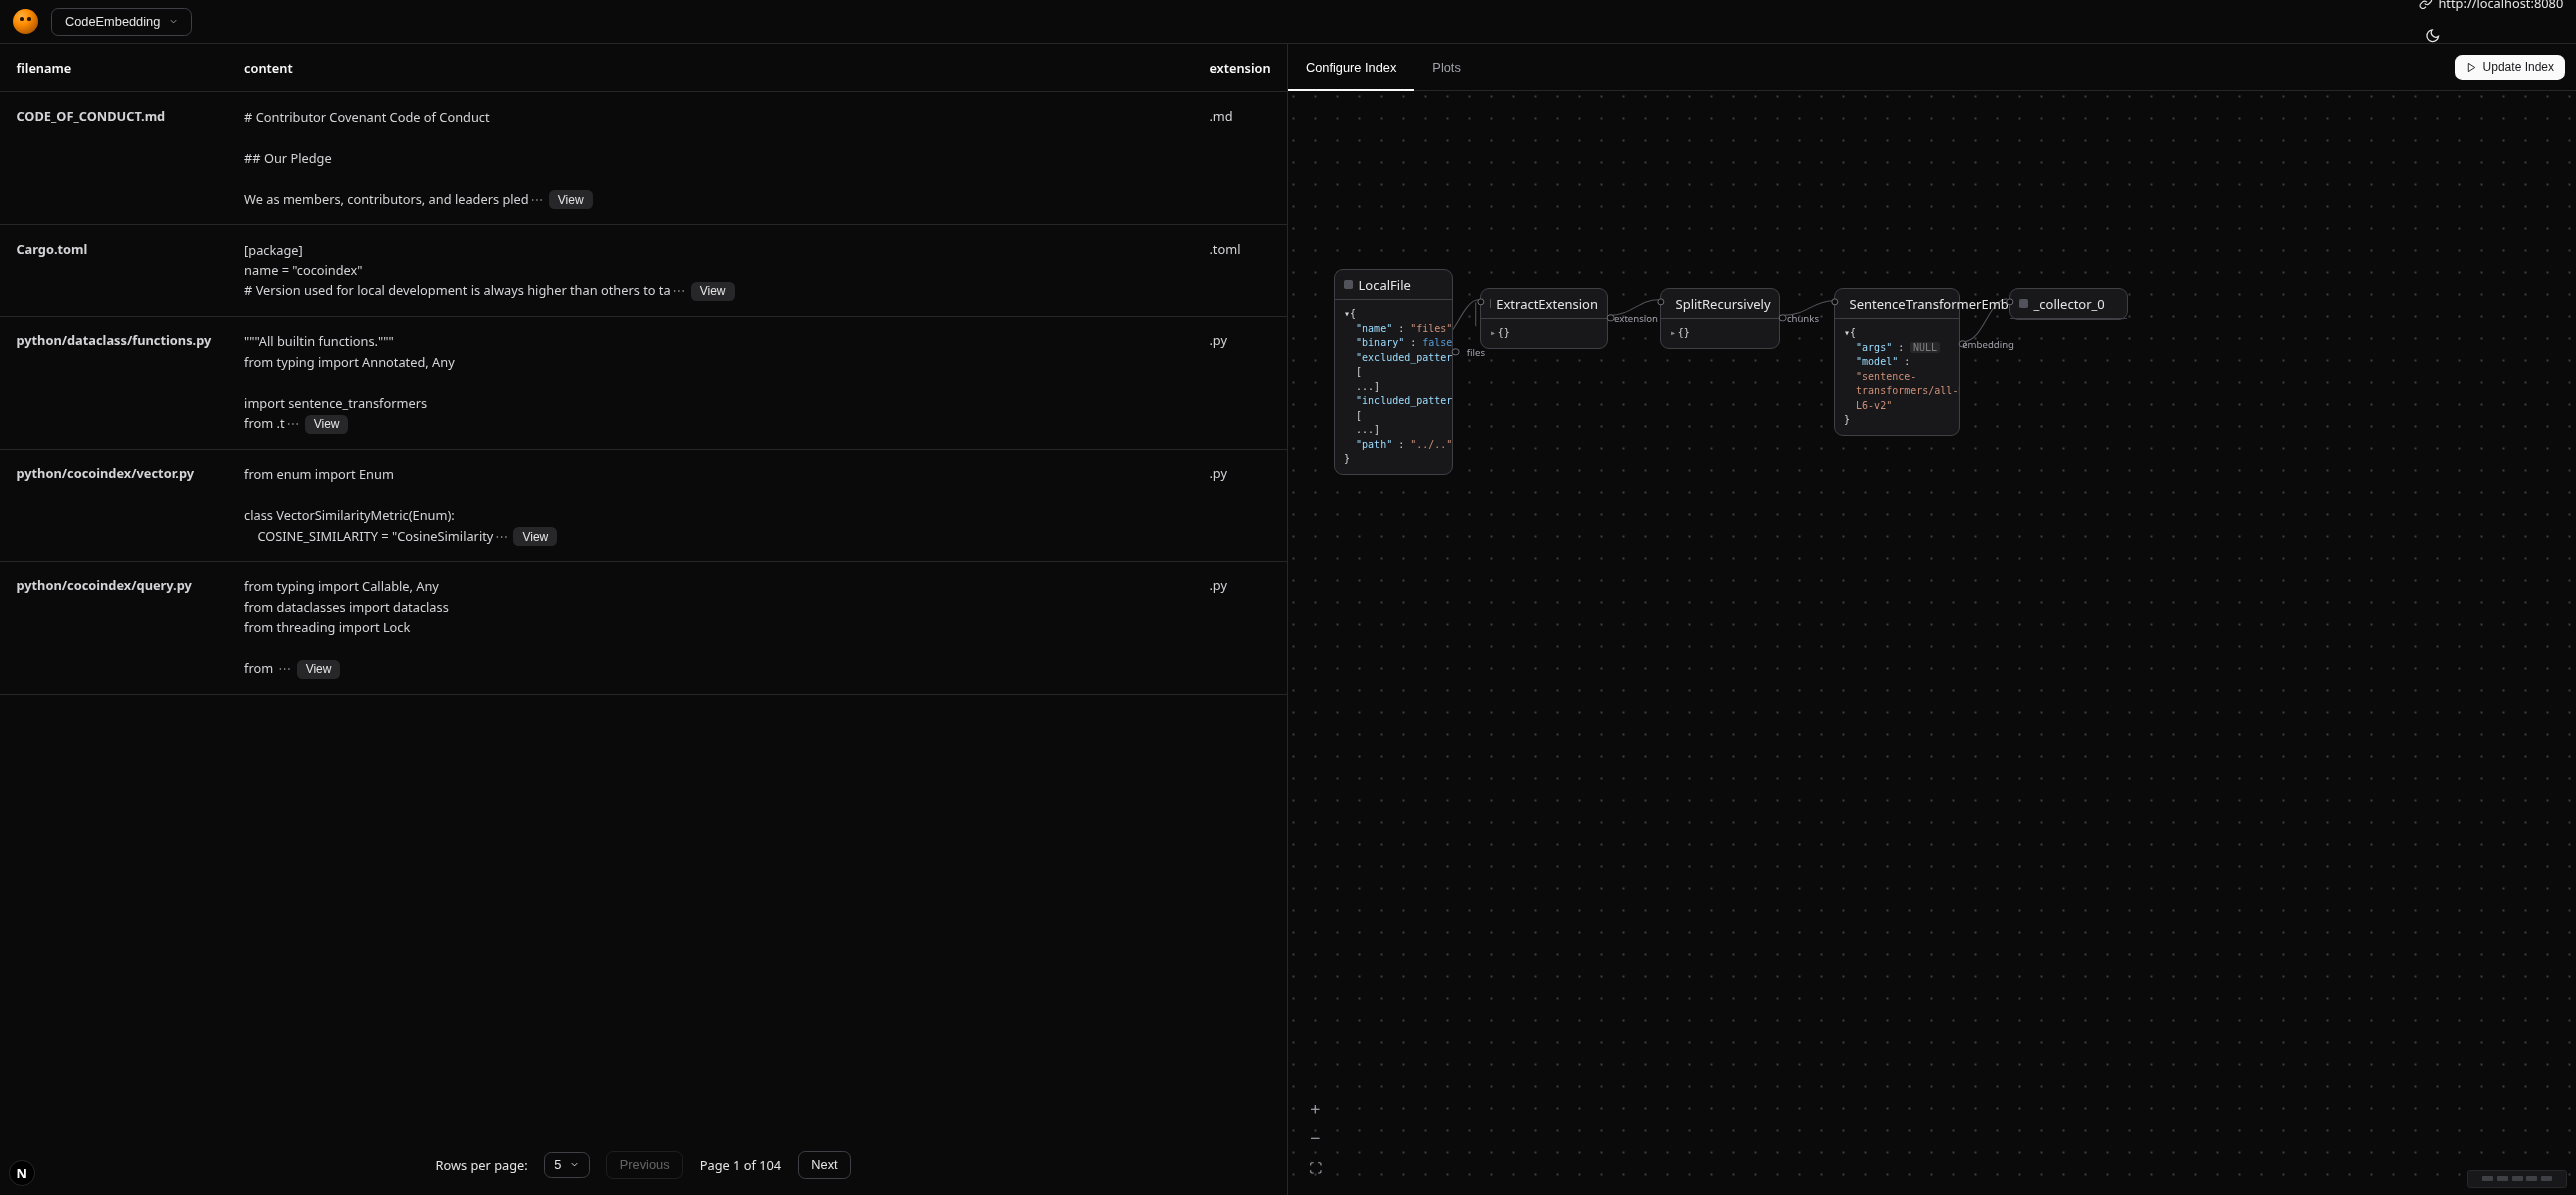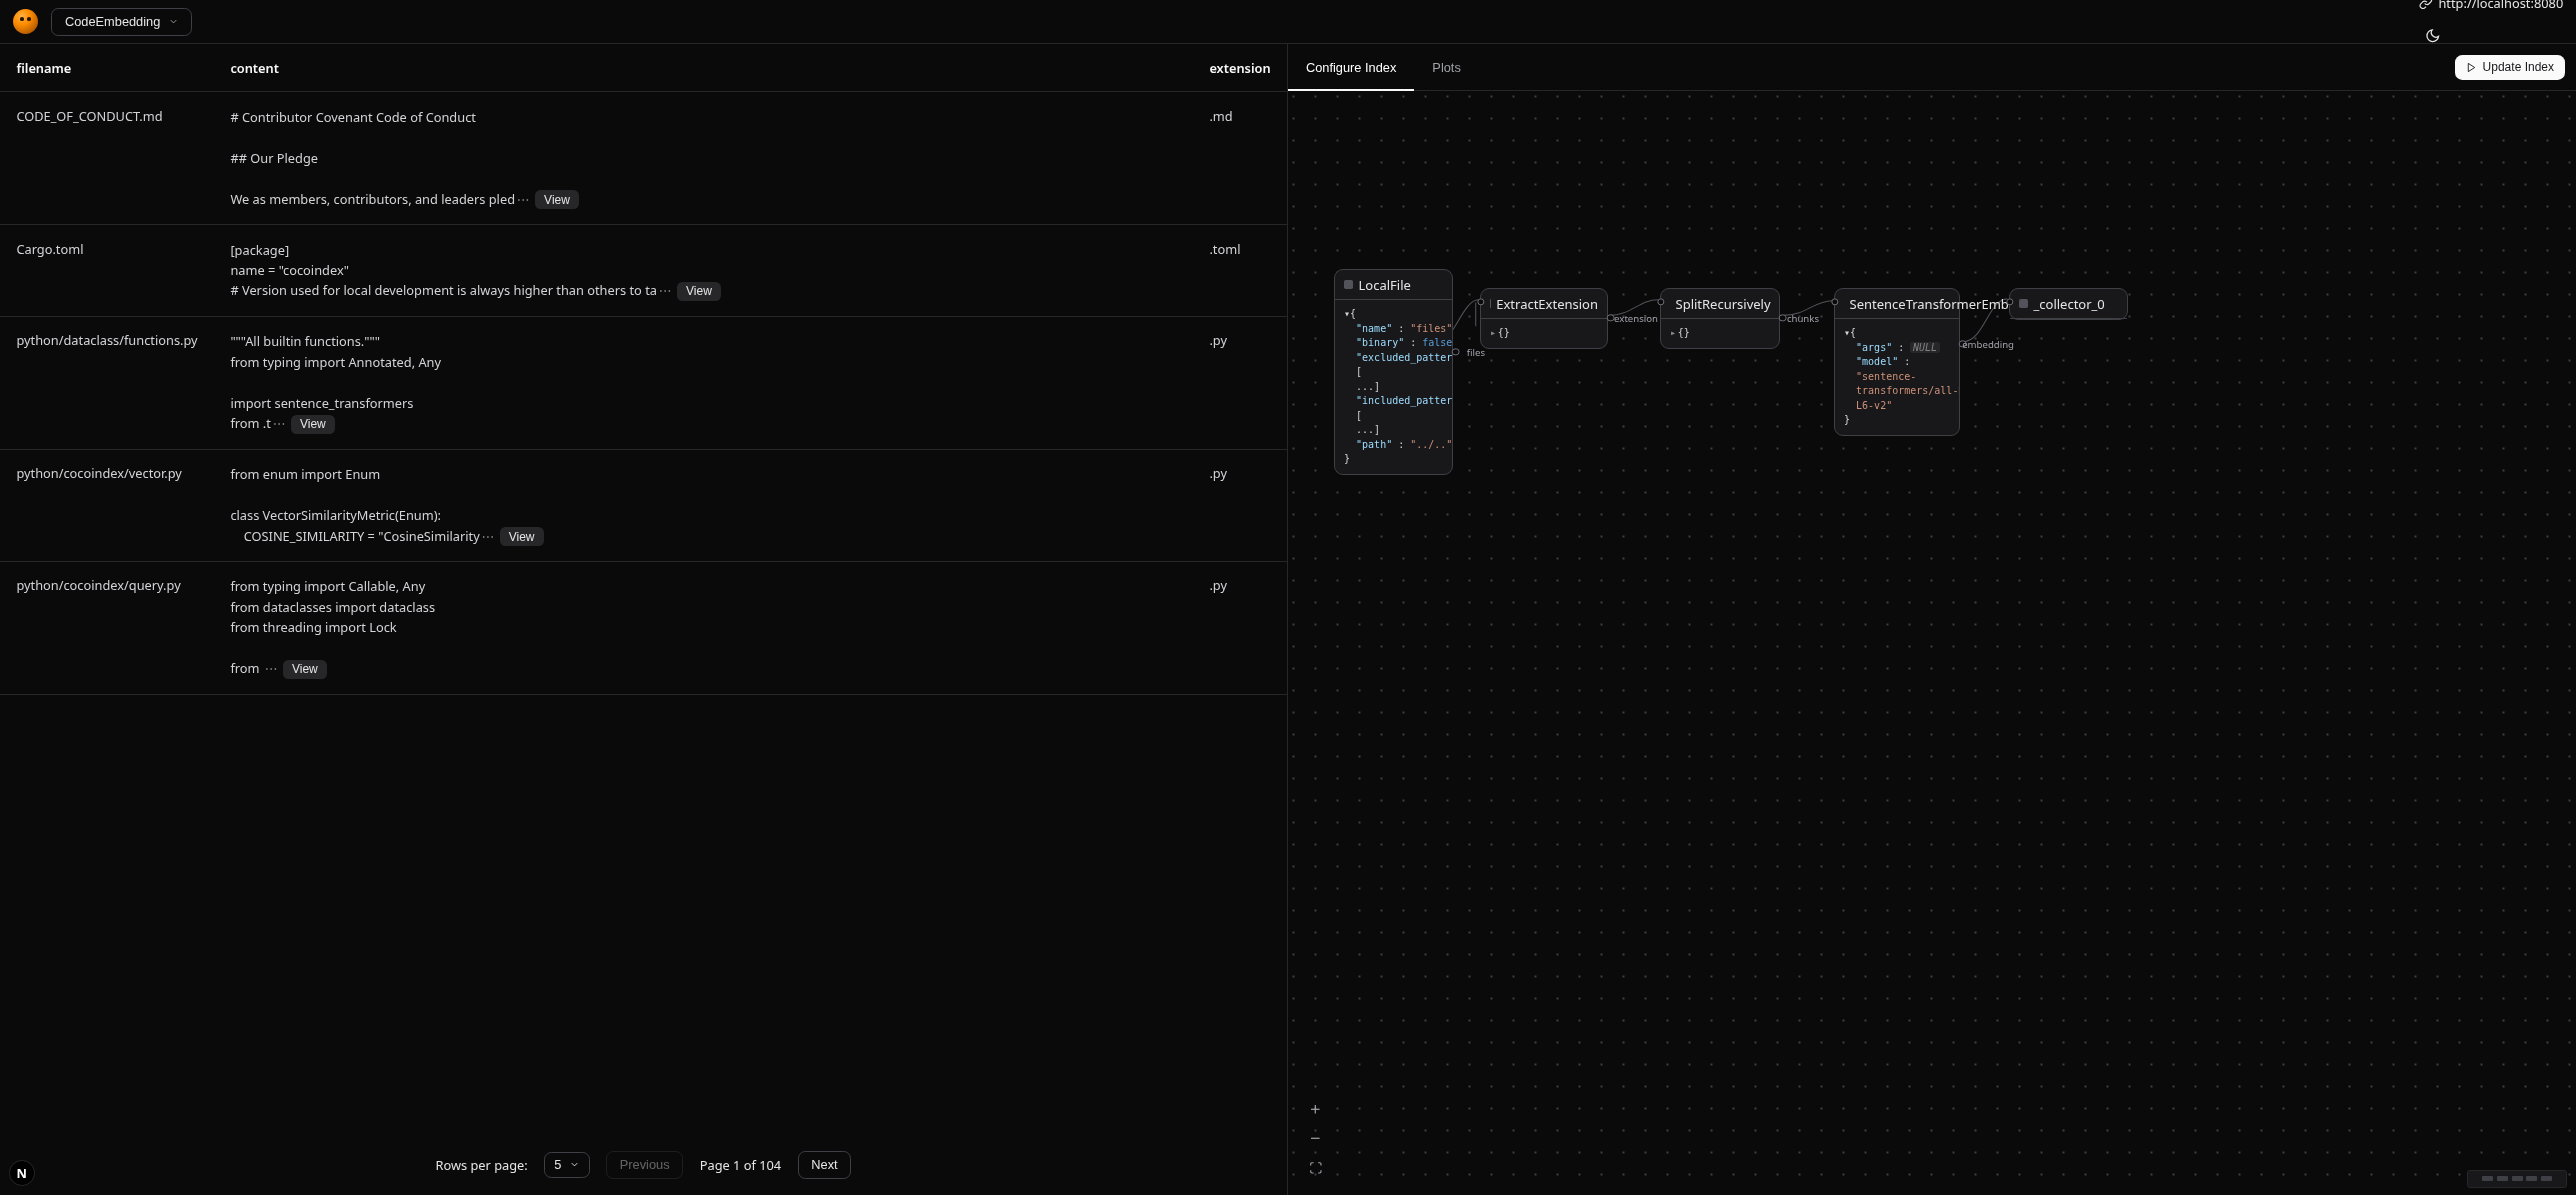--- a/index.html
+++ b/index.html
@@ -64,21 +64,21 @@
   .table-wrap { flex:1; overflow:auto; }
   table { width:100%; border-collapse:collapse; }
   th {
     text-align:left; font-weight:600; padding:14.6px 16.4px; color:#fafafa;
     border-bottom:0.9px solid #27272a; background:#0a0a0a; position:sticky; top:0;
   }
   td {
     padding:14.6px 16.4px; border-bottom:0.9px solid #27272a; vertical-align:top;
     color:#d4d4d8;
   }
-  td.filename-cell { white-space:nowrap; width:1%; }
+  td.filename-cell { white-space:nowrap; width:1%;font-weight:bold; }
   td.ext-cell { white-space:nowrap; width:1%; }
   .content-snippet { white-space: pre-wrap; line-height:1.6; font-family:inherit; }
   .ellipsis { display:inline-block; padding:0 1.8px; opacity:.7; }
   .view-btn {
     display:inline-block; background:#27272a; color:#e5e5e5;
     border:none; border-radius:5.5px; padding:2.7px 9px; font-size:12px;
     cursor:pointer; margin-left:3.7px; vertical-align:baseline;
   }
 
   
@@ -123,21 +123,21 @@
     display:flex; align-items:center; gap:5.5px;
     padding:5.5px 9px; border-bottom:0.9px solid #3f3f46;
     font-family: ui-sans-serif, system-ui; font-size:13px; color:#e5e5e5;
   }
   .node-header .dot { width:9px; height:9px; border-radius:1.8px; background:#52525b; }
   .node-header.st .dot { background:#a855f7; }
   .node-body { padding:7.3px 9px; line-height:1.45; white-space:pre; overflow:hidden; }
   .tok-k  { color:#9cdcfe; }
   .tok-s  { color:#ce9178; }
   .tok-b  { color:#569cd6; }
-  .tok-null { font-style:italic; color:#808080; background:#27272a; padding:0 2.7px; border-radius:2.7px; }
+  .tok-null { color:#808080; background:#27272a; padding:0 2.7px; border-radius:2.7px; }
   .tri { color:#888; display:inline-block; margin-right:1.8px; }
 
   .port {
     position:absolute; width:7.3px; height:7.3px; border-radius:50%;
     background:#0a0a0a; border:1.4px solid #71717a;
     transform: translate(-50%, -50%);
   }
   .port-label {
     position:absolute; font-size:9.6px; color:#a1a1aa;
     font-family: ui-sans-serif, system-ui; white-space:nowrap;

